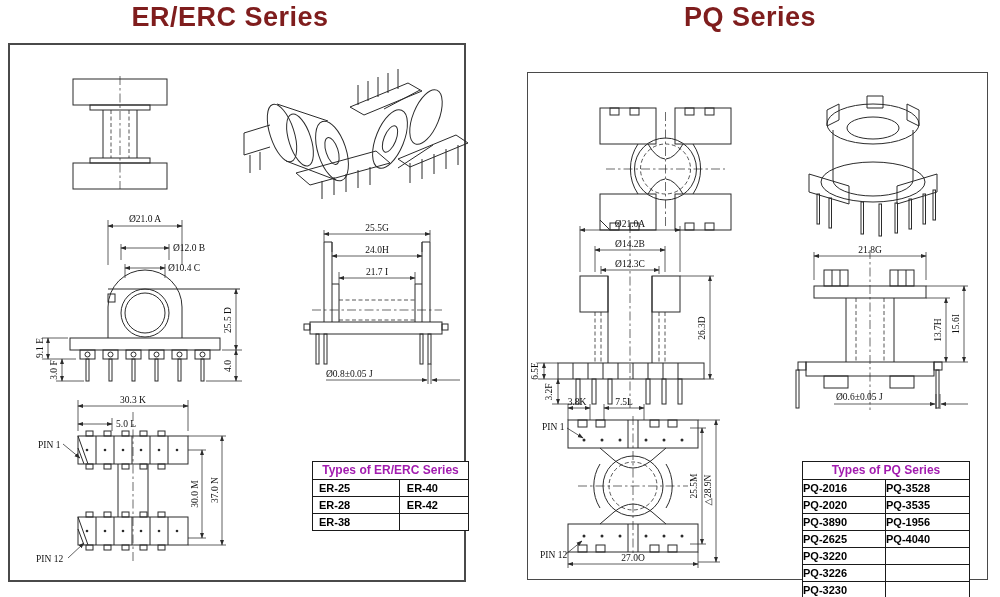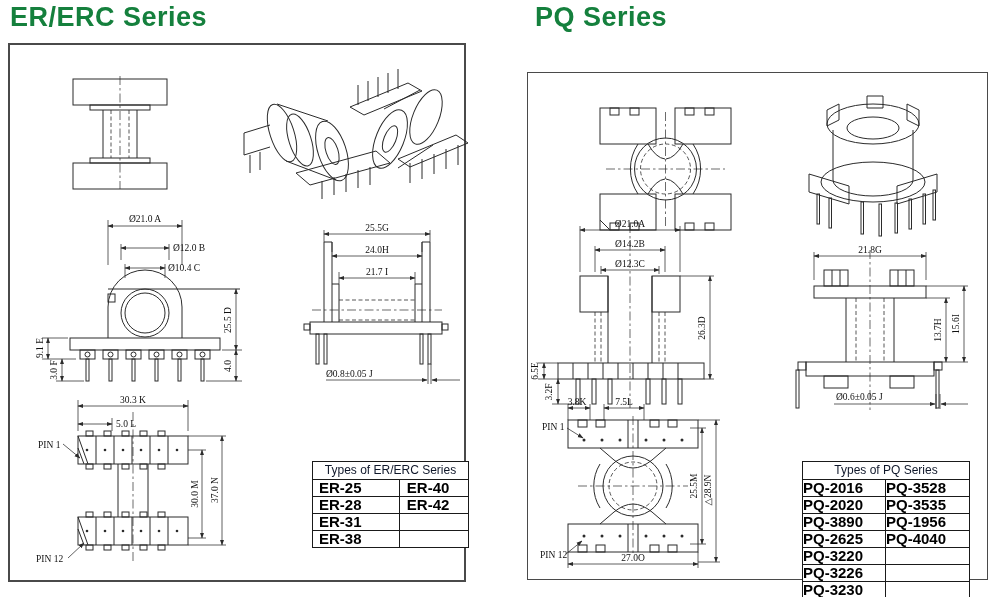--- a/index.html
+++ b/index.html
@@ -1,38 +1,38 @@
 <!DOCTYPE html>
 <html><head>
 <meta charset="utf-8">
 <style>
   html,body{margin:0;padding:0}
   body{width:1000px;height:597px;position:relative;background:#fff;overflow:hidden;
        font-family:"Liberation Sans",sans-serif}
-  .series-title{position:absolute;font-weight:bold;font-size:27px;color:#15803d;
-                letter-spacing:.5px}
+  .series-title{position:absolute;font-weight:bold;font-size:27px;color:#7f1d1d;
+                text-align:center;letter-spacing:.5px}
   .panel{position:absolute;background:#fff}
   #er-panel{left:8px;top:43px;width:454px;height:535px;border:2px solid #4a4a4a}
   #pq-panel{left:527px;top:72px;width:459px;height:506px;border:1.5px solid #4a4a4a}
 
   .draw{position:absolute}
   .draw line,.draw rect,.draw circle,.draw ellipse,.draw path,.draw polyline,.draw polygon{
       stroke:#2b2b2b;fill:none;stroke-width:1}
   .draw .dim{stroke-width:.75}
   .draw .dash{stroke-dasharray:4 2.5;stroke-width:.8}
   .draw .cline{stroke-dasharray:9 3 2.5 3;stroke-width:.7}
   .draw .dot{fill:#2b2b2b;stroke:none}
   .draw text{stroke:none;fill:#111;font-family:"Liberation Serif",serif;font-size:9.5px}
 
   .types-table{position:absolute;border:1.5px solid #1a1a1a;background:#fff;z-index:5}
-  .tt-header{font-weight:normal;font-size:12px;text-align:center;height:17px;line-height:17px;
-             border-bottom:1.5px solid #1a1a1a;color:#0f172a}
+  .tt-header{font-weight:bold;font-size:12px;text-align:center;height:17px;line-height:17px;
+             border-bottom:1.5px solid #1a1a1a;color:#a21caf}
   .tt-row{display:flex;height:16px;border-bottom:1px solid #1a1a1a}
   .tt-row:last-child{border-bottom:none}
-  .tc{font-weight:bold;font-size:15px;line-height:16px;box-sizing:border-box;color:#000}
+  .tc{font-weight:bold;font-size:11px;line-height:16px;box-sizing:border-box;color:#000}
   .tc.c1{border-right:1px solid #1a1a1a}
   #er-table .tc.c1{width:56%;padding-left:6px}
   #er-table .tc.c2{width:44%;padding-left:7px}
   #pq-table .tc{width:50%;}
 </style>
 </head>
 <body>
 
 <svg width="0" height="0" style="position:absolute" aria-hidden="true">
   <defs>
@@ -283,24 +283,20 @@
   <div class="tt-header">Types of ER/ERC Series</div>
   <div class="tt-row">
     <div class="tc c1">ER-25</div>
     <div class="tc c2">ER-40</div>
   </div>
   <div class="tt-row">
     <div class="tc c1">ER-28</div>
     <div class="tc c2">ER-42</div>
   </div>
   <div class="tt-row">
-    <div class="tc c1">ER-31</div>
-    <div class="tc c2"></div>
-  </div>
-  <div class="tt-row">
     <div class="tc c1">ER-38</div>
     <div class="tc c2"></div>
   </div>
 </div>
 
 <svg class="draw" style="left:578px;top:98px" width="175" height="142" viewBox="0 0 175 142">
   <rect x="22" y="10" width="56" height="36"></rect>
     <rect x="97" y="10" width="56" height="36"></rect>
   <rect x="22" y="96" width="56" height="36"></rect>
     <rect x="97" y="96" width="56" height="36"></rect>

